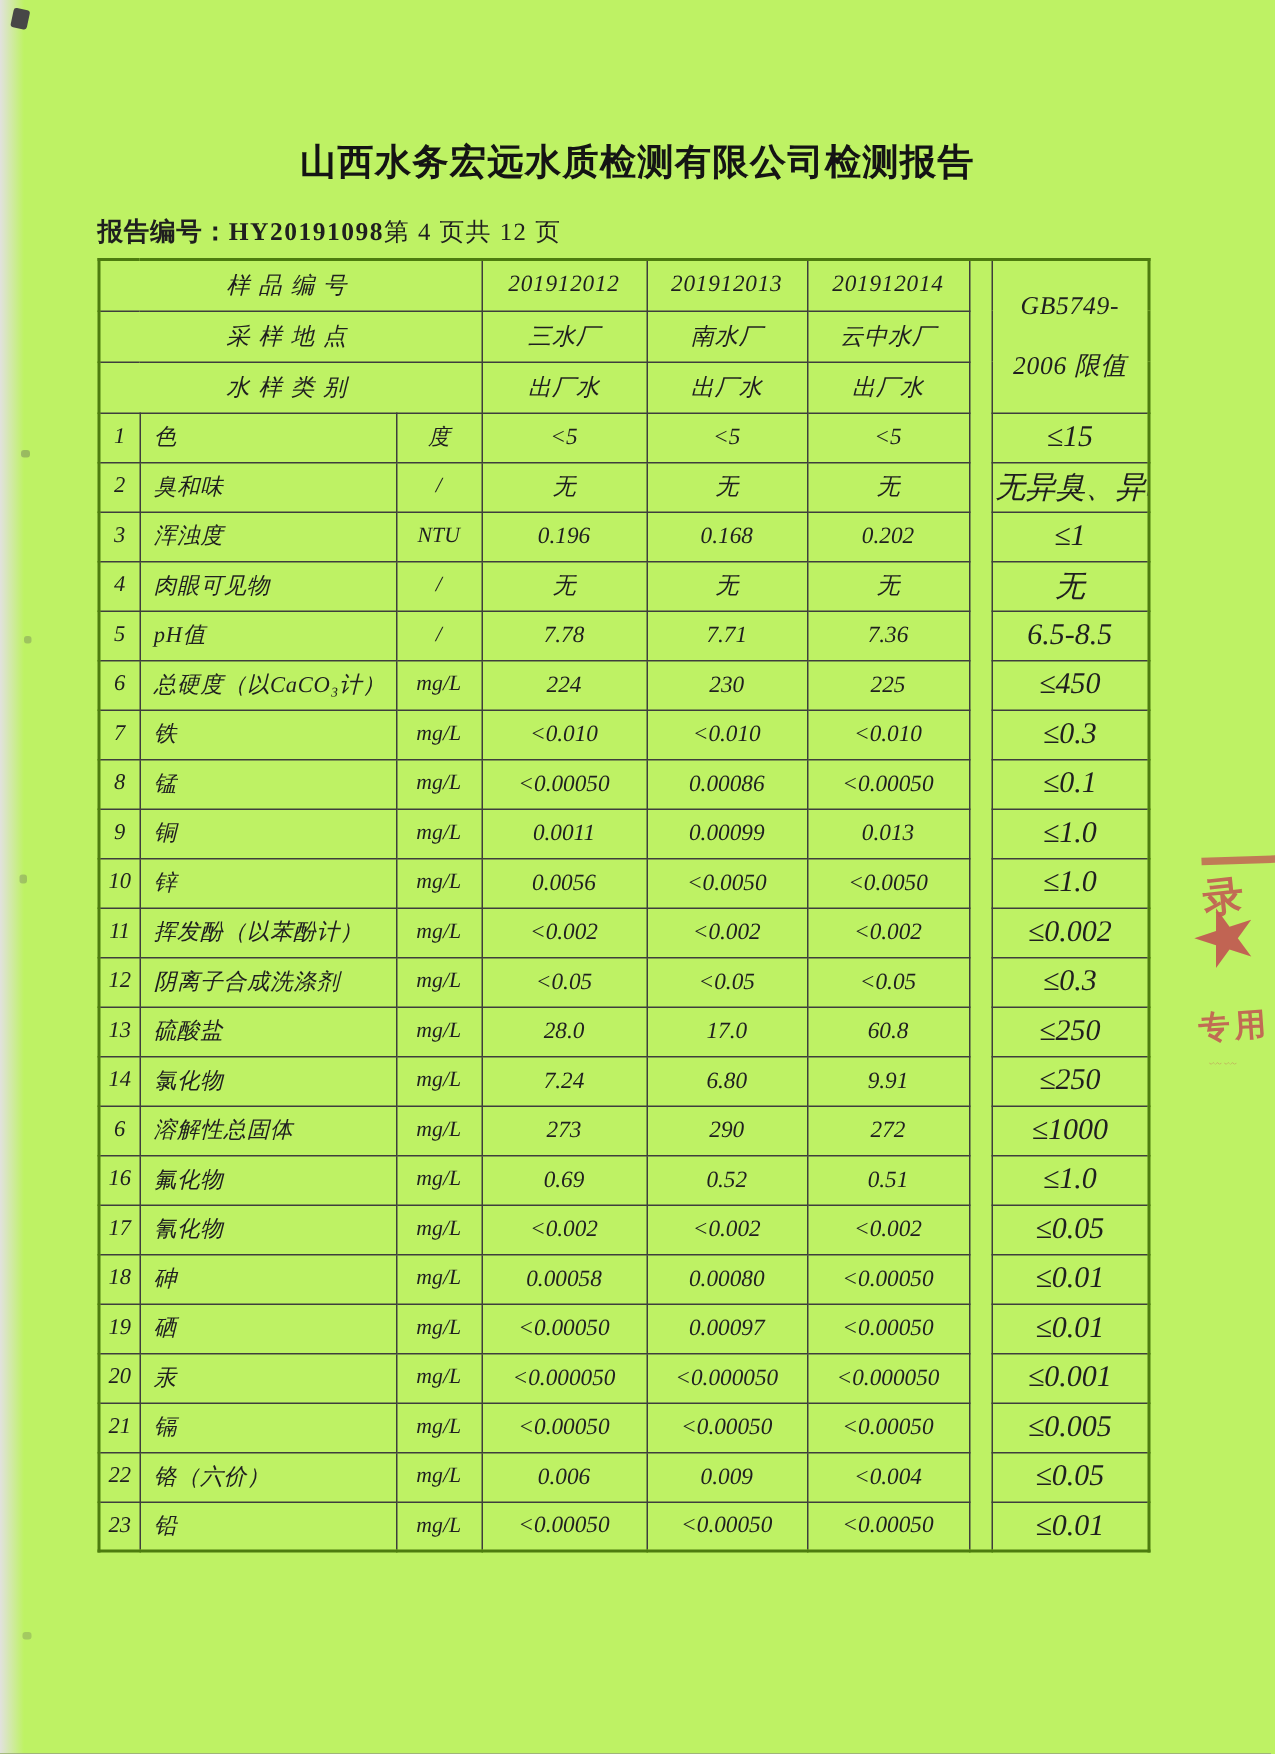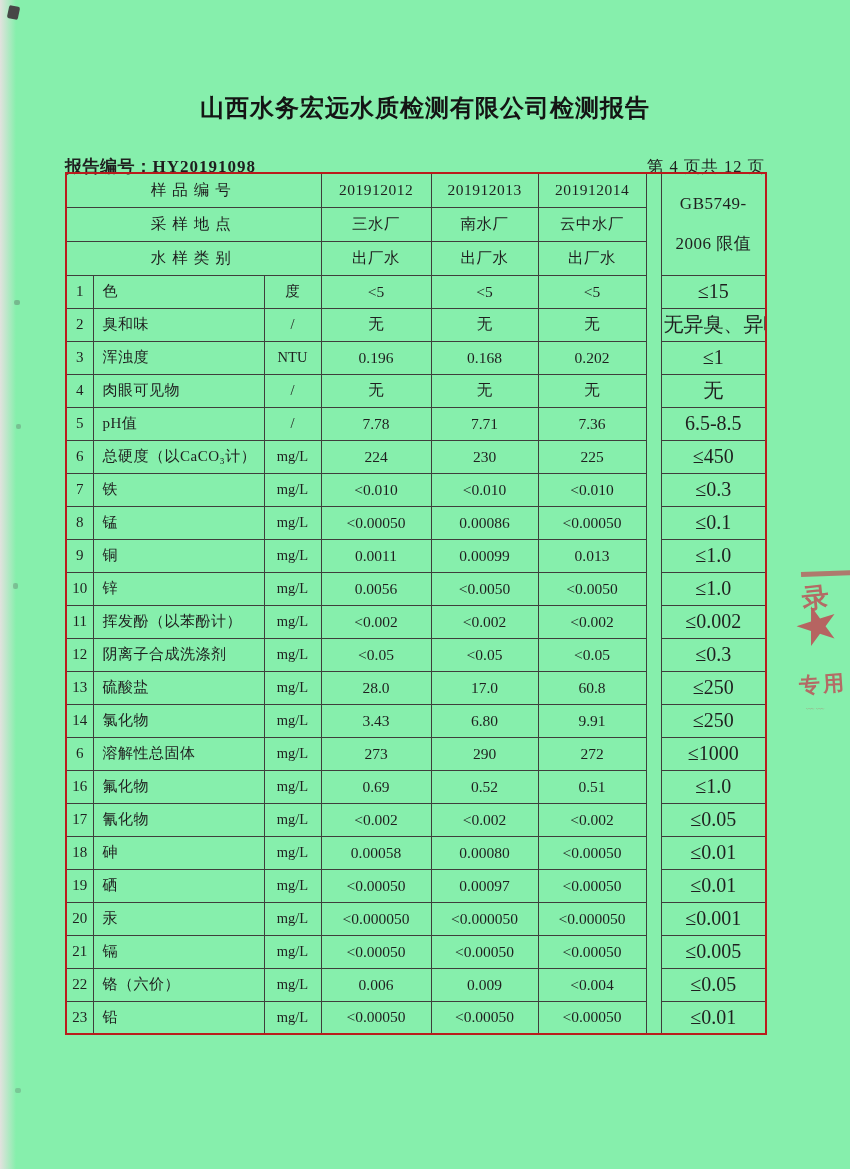--- a/index.html
+++ b/index.html
@@ -1,51 +1,51 @@
 <!DOCTYPE html>
 <html><head>
 <meta charset="utf-8">
 <style>
   html,body{margin:0;padding:0;background:#888;}
   .page{
     position:relative;width:850px;height:1169px;margin:0 auto;
-    background:#86efac;overflow:hidden;
+    background:#bef264;overflow:hidden;
     font-family:"Liberation Serif","DejaVu Serif",serif;
     color:#1f1f1f;
   }
   
   .edge-shade{position:absolute;left:0;top:0;width:16px;height:100%;
     background:linear-gradient(to right,#e2e2de 0%,rgba(244,244,240,0) 100%);}
   .speck{position:absolute;background:#555;border-radius:2px;}
   .speck.s1{left:8px;top:6px;width:11px;height:13px;background:#474747;transform:rotate(12deg);}
   .speck.s2{left:14px;top:300px;width:6px;height:5px;opacity:.35;}
   .speck.s3{left:16px;top:424px;width:5px;height:5px;opacity:.3;}
   .speck.s4{left:13px;top:583px;width:5px;height:6px;opacity:.3;}
   .speck.s5{left:15px;top:1088px;width:6px;height:5px;opacity:.25;}
 
   .title{
     position:absolute;left:0;top:92px;width:100%;margin:0;
     text-align:center;font-size:24px;font-weight:bold;letter-spacing:1px;color:#141414;
   }
-  .meta{position:absolute;left:65px;top:155px;width:700px;
-    display:flex;justify-content:space-between;align-items:baseline;font-size:17px;}
+  .meta{position:absolute;left:65px;top:143px;width:700px;
+    display:flex;align-items:baseline;font-size:17px;}
   .meta-left{font-weight:600;letter-spacing:.5px;}
   .meta-left .num{letter-spacing:1px;}
   .meta-right{font-size:16.5px;letter-spacing:1px;}
 
   table.report-table{
     position:absolute;left:65px;top:172px;width:700px;
     border-collapse:collapse;table-layout:fixed;
     font-size:15.5px;
   }
   .report-table td{
     border:1px solid #3e3e3c;text-align:center;vertical-align:middle;
     padding:0 2px;overflow:hidden;white-space:nowrap;
   }
-  .report-table{border:2px solid #b91c1c;}
+  .report-table{border:2px solid #4d7c0f;font-style:italic;}
   .report-table td.gapcol{border-top:none;border-bottom:none;padding:0;}
   tr.hrow{height:34px;}
   tr.drow{height:33px;}
   td.hlabel{letter-spacing:6px;font-size:15.5px;}
   td.hval{letter-spacing:.5px;}
   td.c-name{text-align:left;padding-left:9px;letter-spacing:.5px;font-size:15px;}
   td.c-num{font-size:15px;}
   td.c-unit{font-size:14.5px;}
   td.limithead{font-size:17px;letter-spacing:.5px;}
   td.limithead div{line-height:40px;}
@@ -231,21 +231,21 @@
           <td class="c-unit">mg/L</td>
           <td class="c-val">28.0</td>
           <td class="c-val">17.0</td>
           <td class="c-val">60.8</td>
           <td class="c-limit">≤250</td>
         </tr>
     <tr class="drow">
           <td class="c-num">14</td>
           <td class="c-name">氯化物</td>
           <td class="c-unit">mg/L</td>
-          <td class="c-val">3.43</td>
+          <td class="c-val">7.24</td>
           <td class="c-val">6.80</td>
           <td class="c-val">9.91</td>
           <td class="c-limit">≤250</td>
         </tr>
     <tr class="drow">
           <td class="c-num">6</td>
           <td class="c-name">溶解性总固体</td>
           <td class="c-unit">mg/L</td>
           <td class="c-val">273</td>
           <td class="c-val">290</td>

